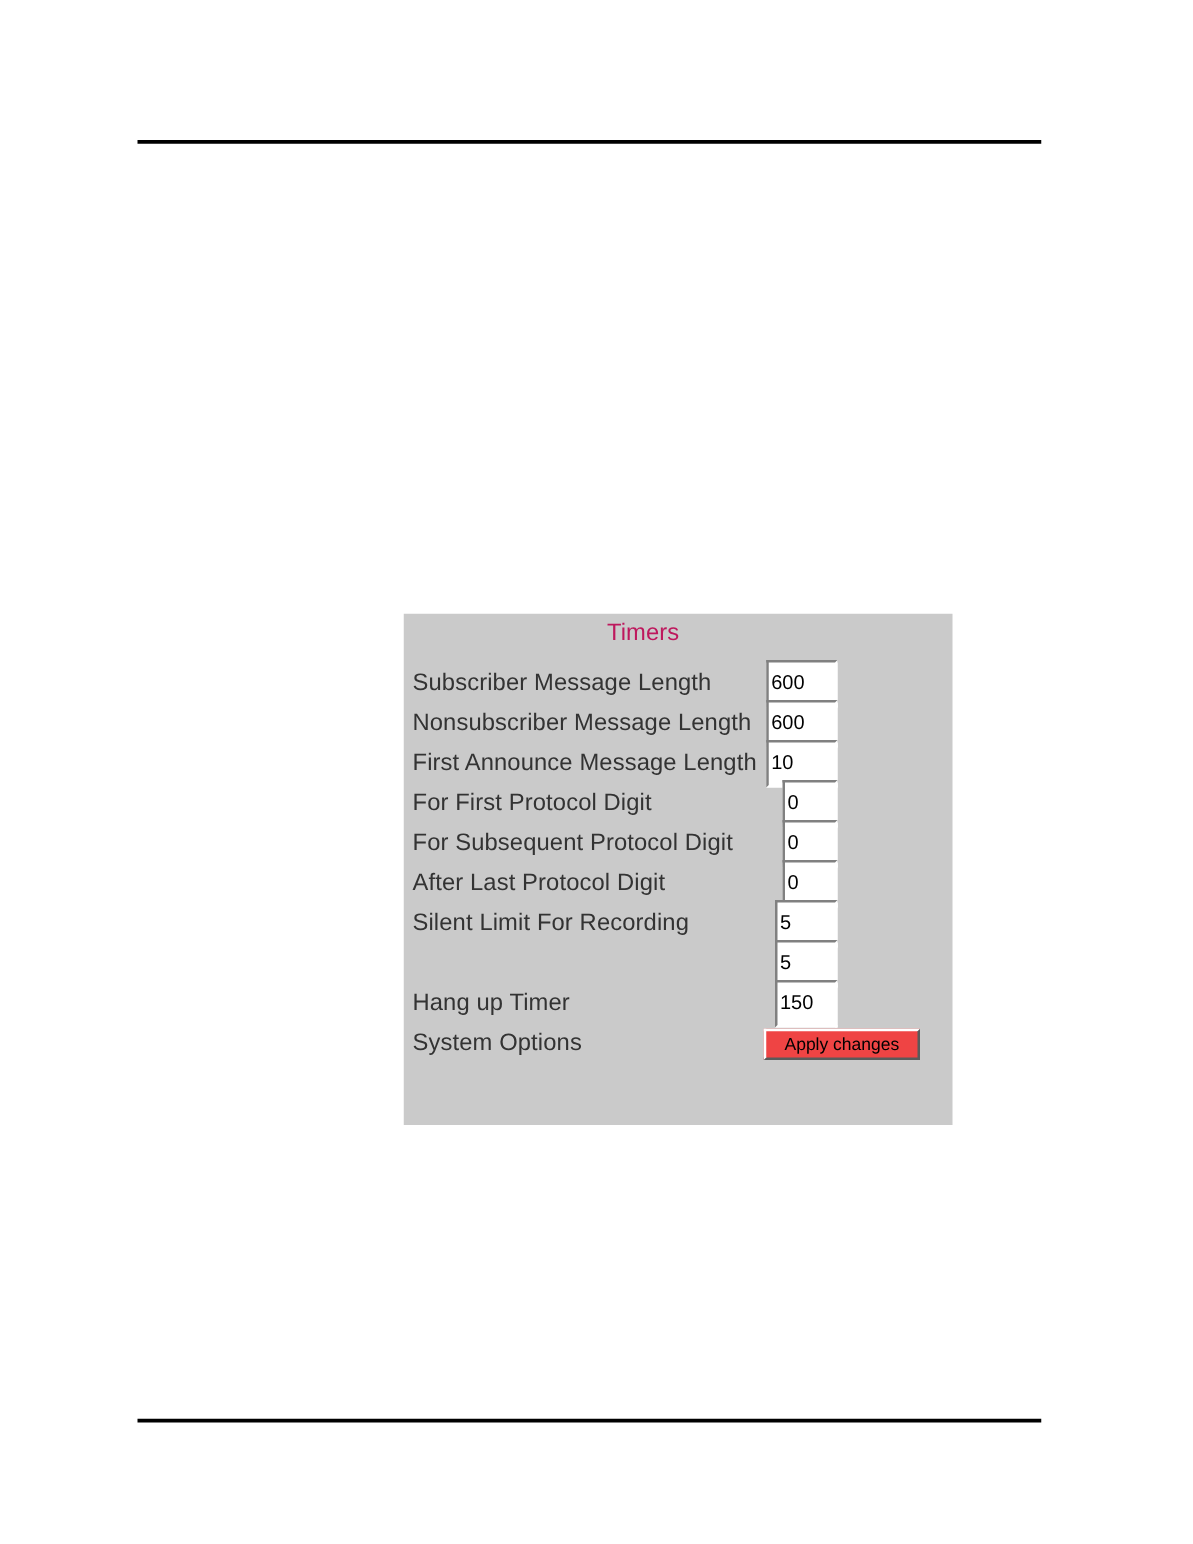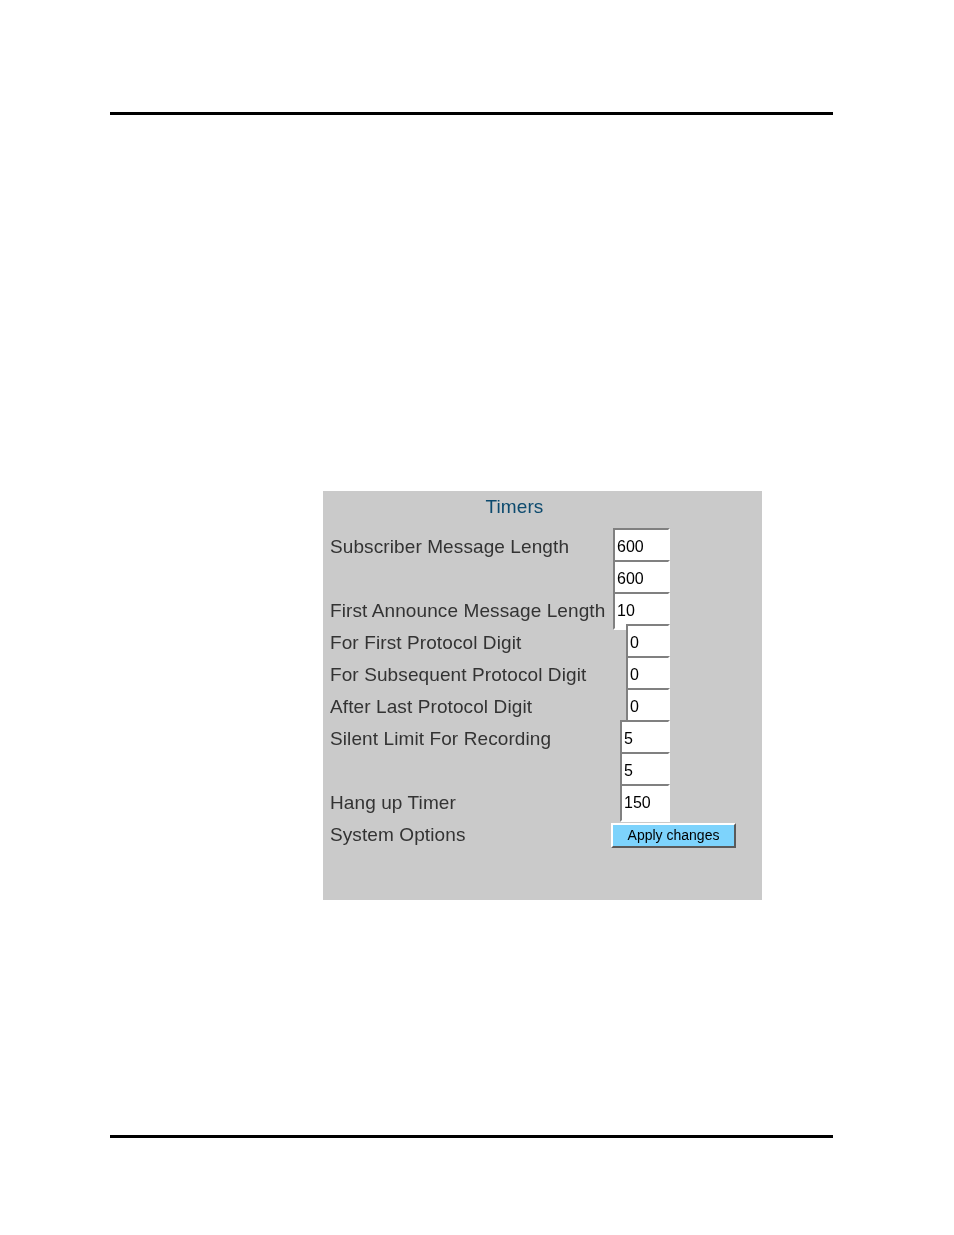--- a/index.html
+++ b/index.html
@@ -35,21 +35,21 @@
     width: 439px;
     height: 409px;
     background: #cacaca;
     box-sizing: border-box;
     padding: 0;
   }
 
   .panel-title {
     text-align: center;
     font-size: 19px;
-    color: #0c4a6e;
+    color: #be185d;
     padding-top: 3px;
     padding-right: 56px;
     letter-spacing: 0.1px;
     line-height: 25px;
   }
 
   .rows {
     margin-top: 12px;
   }
 
@@ -99,21 +99,21 @@
     display: flex;
     align-items: center;
     padding-left: 7px;
     box-sizing: border-box;
   }
   .apply-button {
     margin-left: auto;
     margin-right: 26px;
     width: 125px;
     height: 25px;
-    background: #7dd3fc;
+    background: #ef4444;
     border-top: 2px solid #ffffff;
     border-left: 2px solid #ffffff;
     border-right: 2px solid #5a5a5a;
     border-bottom: 2px solid #5a5a5a;
     box-sizing: border-box;
     font-family: "Liberation Sans", sans-serif;
     font-size: 14px;
     color: #000000;
     cursor: pointer;
     display: flex;
@@ -131,20 +131,21 @@
 <div id="timers-panel">
 
   <div class="panel-title">Timers</div>
 
   <div class="rows">
       <div class="row">
         <span class="row-label">Subscriber Message Length</span>
         <input type="text" class="field w-wide" value="600" style="">
       </div>
       <div class="row">
+        <span class="row-label">Nonsubscriber Message Length</span>
         <input type="text" class="field w-wide" value="600" style="">
       </div>
       <div class="row">
         <span class="row-label">First Announce Message Length</span>
         <input type="text" class="field w-wide" value="10" style="">
       </div>
       <div class="row">
         <span class="row-label">For First Protocol Digit</span>
         <input type="text" class="field w-narrow" value="0" style="">
       </div>

